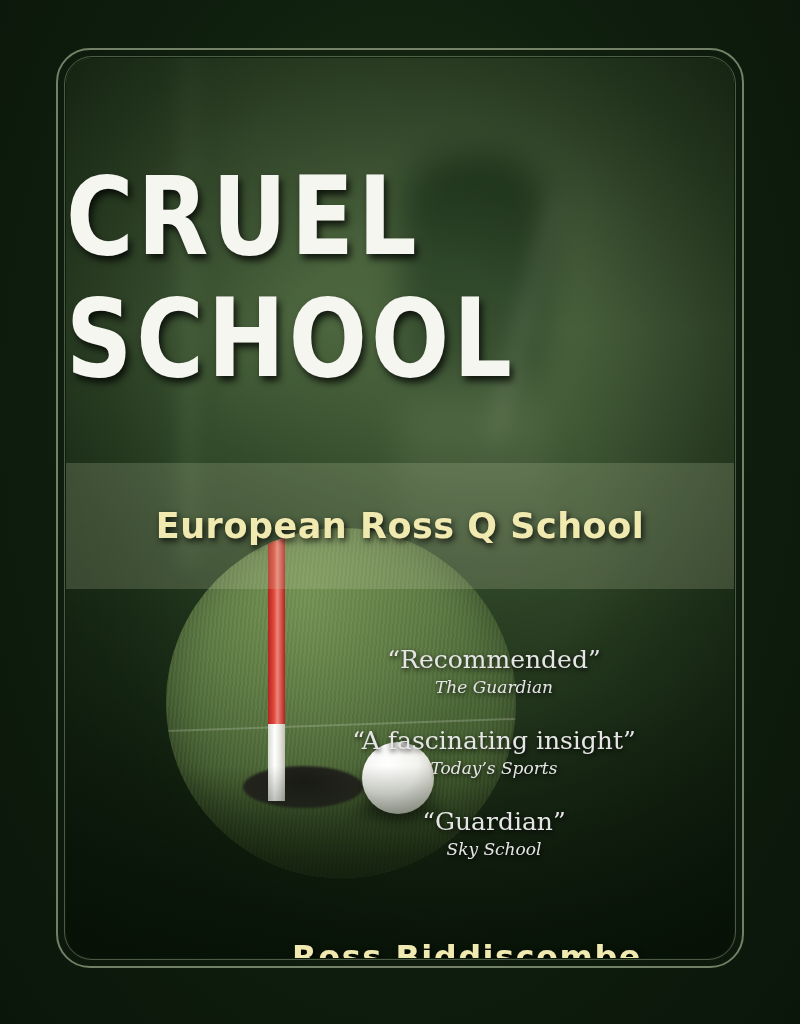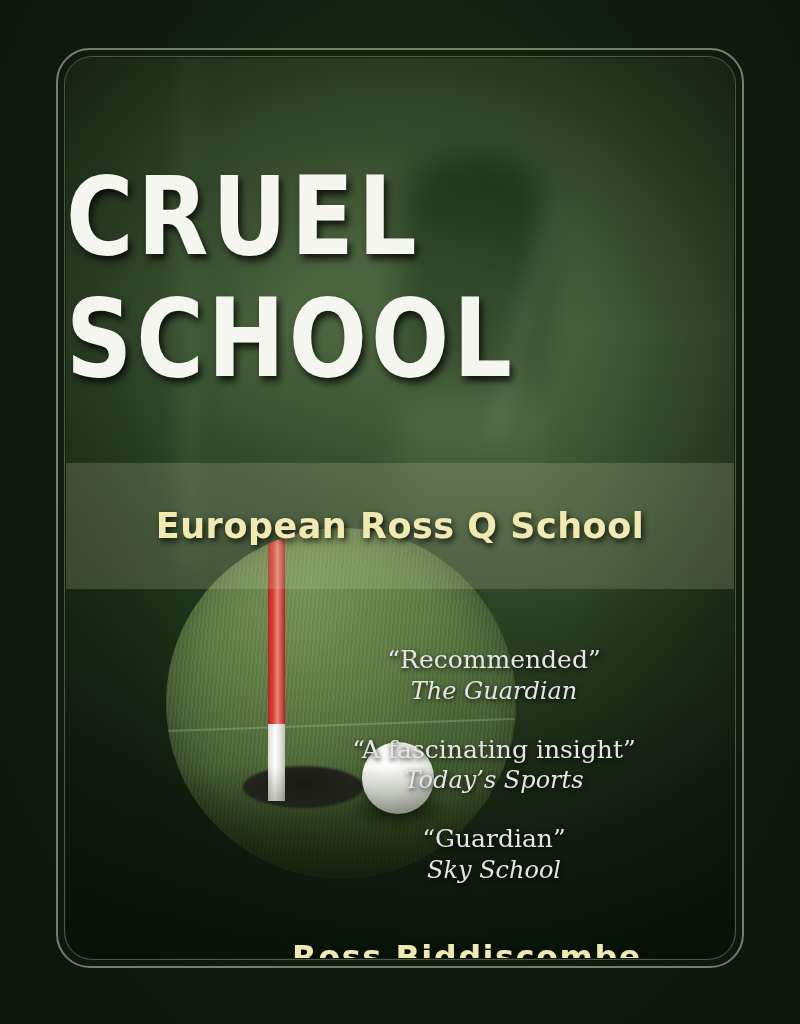--- a/index.html
+++ b/index.html
@@ -248,21 +248,21 @@
   .quote-group { margin-bottom: 30px; }
   .quote-text {
     font-family: "DejaVu Serif", serif;
     font-size: 25px;
     line-height: 1.15;
     text-shadow: 1px 2px 5px rgba(0,0,0,0.85);
   }
   .quote-src {
     font-family: "DejaVu Serif", serif;
     font-style: italic;
-    font-size: 24px;
+    font-size: 17px;
     line-height: 1.2;
     margin-top: 2px;
     text-shadow: 1px 2px 5px rgba(0,0,0,0.85);
   }
 
   .author {
     position: absolute;
     right: 92px;
     top: 880px;
     font-family: "DejaVu Sans", sans-serif;

